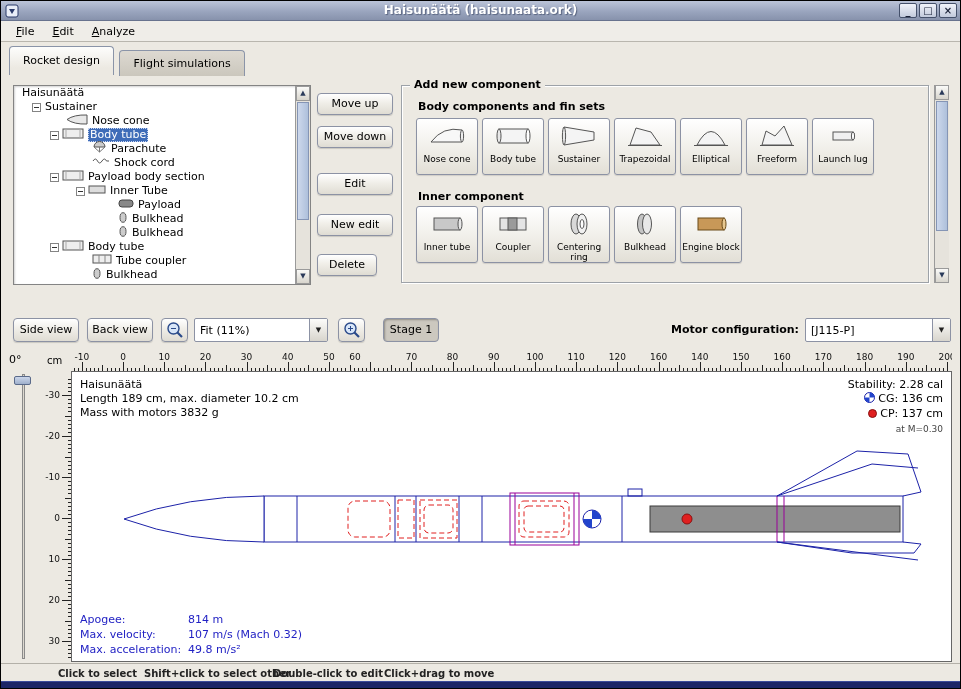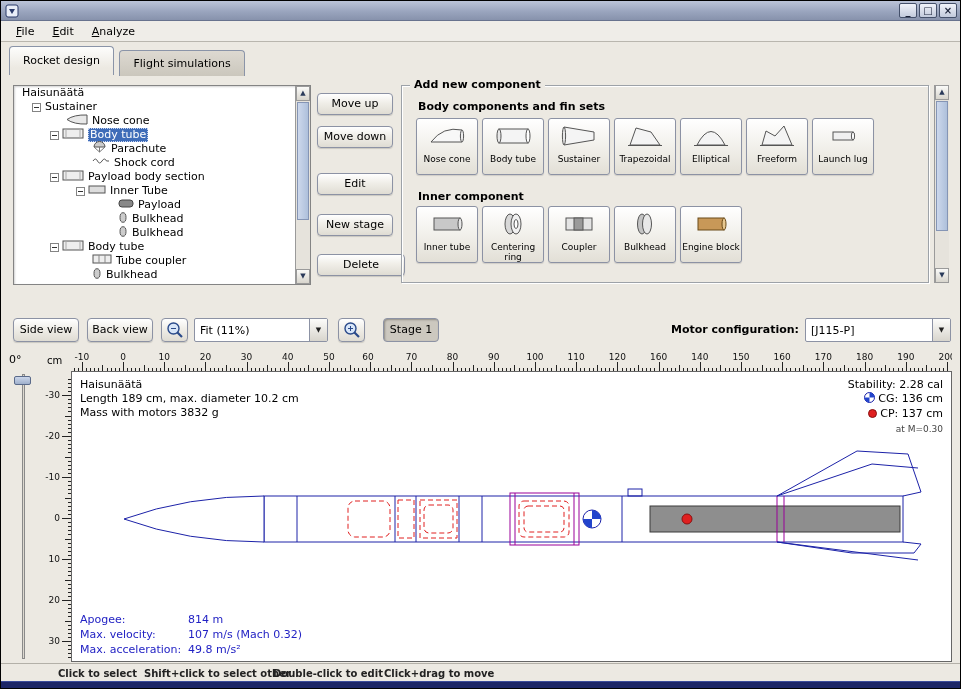--- a/index.html
+++ b/index.html
@@ -112,20 +112,21 @@
 
 <div class="window">
 
   <div class="titlebar">
     <span class="win-icon">
       <svg width="14" height="14">
           <rect x="1" y="1" width="12" height="12" rx="2" fill="#E9EEF8" stroke="#2A3A6A"></rect>
           <path d="M4 5 L10 5 L7 10 Z" fill="#2A3A6A"></path>
         </svg>
     </span>
+    <div class="title-text">Haisunäätä (haisunaata.ork)</div>
     <div class="win-btns">
       <div class="wbtn">_</div>
       <div class="wbtn">□</div>
       <div class="wbtn">×</div>
     </div>
   </div>
 
   <div class="menubar">
     <span class="menu-item">File</span>
     <span class="menu-item">Edit</span>
@@ -233,22 +234,22 @@
     <div class="sb">
       <div class="sb-btn sb-up">▲</div>
       <div class="sb-thumb" style="top:16px; height:118px;"></div>
       <div class="sb-btn sb-down">▼</div>
     </div>
   </div>
 
   <div class="btn" style="left:316px; top:92px;  width:76px;">Move up</div>
   <div class="btn" style="left:316px; top:125px; width:76px;">Move down</div>
   <div class="btn" style="left:316px; top:172px; width:76px;">Edit</div>
-  <div class="btn" style="left:316px; top:213px; width:76px;">New stage</div>
-  <div class="btn" style="left:316px; top:253px; width:88px;">Delete</div>
+  <div class="btn" style="left:316px; top:213px; width:76px;">New edit</div>
+  <div class="btn" style="left:316px; top:253px; width:60px;">Delete</div>
 
   <div class="add-wrap">
     <div class="add-group">
       <div class="add-title">Add new component</div>
       <div class="sec-label" style="top:14px;">Body components and fin sets</div>
       <div class="comp-row" style="top:32px;">
         <div class="comp-btn">
           <span><svg width="36" height="26">
                 <path d="M2 19 Q14 3 33 7 L33 19 Z" fill="#F8F8F8" stroke="#555"></path>
                 <ellipse cx="33" cy="13" rx="1.6" ry="6" fill="#EEE" stroke="#555"></ellipse>
@@ -303,32 +304,32 @@
       <div class="comp-row" style="top:120px;">
         <div class="comp-btn">
           <span><svg width="36" height="26">
                 <rect x="5" y="7" width="26" height="12" fill="#C8C8C8" stroke="#555"></rect>
                 <ellipse cx="31" cy="13" rx="2" ry="6" fill="#E8E8E8" stroke="#555"></ellipse>
               </svg></span>
           <span class="comp-label">Inner tube</span>
         </div>
         <div class="comp-btn">
           <span><svg width="36" height="26">
+                <rect x="5" y="7" width="26" height="12" fill="#E4E4E4" stroke="#555"></rect>
+                <rect x="13" y="7" width="9" height="12" fill="#9A9A9A" stroke="#555"></rect>
+              </svg></span>
+          <span class="comp-label">Coupler</span>
+        </div>
+        <div class="comp-btn">
+          <span><svg width="36" height="26">
                 <ellipse cx="15" cy="13" rx="5" ry="10" fill="#D8D8D8" stroke="#555"></ellipse>
                 <ellipse cx="21" cy="13" rx="5" ry="10" fill="#F0F0F0" stroke="#555"></ellipse>
                 <ellipse cx="21" cy="13" rx="2" ry="4.5" fill="#FFF" stroke="#555"></ellipse>
               </svg></span>
           <span class="comp-label">Centering ring</span>
-        </div>
-        <div class="comp-btn">
-          <span><svg width="36" height="26">
-                <rect x="5" y="7" width="26" height="12" fill="#E4E4E4" stroke="#555"></rect>
-                <rect x="13" y="7" width="9" height="12" fill="#9A9A9A" stroke="#555"></rect>
-              </svg></span>
-          <span class="comp-label">Coupler</span>
         </div>
         <div class="comp-btn">
           <span><svg width="36" height="26">
                 <ellipse cx="15" cy="13" rx="4.5" ry="10" fill="#C4C4C4" stroke="#555"></ellipse>
                 <ellipse cx="20" cy="13" rx="4.5" ry="10" fill="#E8E8E8" stroke="#555"></ellipse>
               </svg></span>
           <span class="comp-label">Bulkhead</span>
         </div>
         <div class="comp-btn">
           <span><svg width="36" height="26">
@@ -450,21 +451,21 @@
       <i class="ht c" style="left: 262.12px;"></i>
       <i class="ht c" style="left: 266.24px;"></i>
       <i class="ht c" style="left: 270.36px;"></i>
       <i class="ht c" style="left: 274.48px;"></i>
       <i class="ht b" style="left: 278.6px;"></i>
       <i class="ht c" style="left: 282.72px;"></i>
       <i class="ht c" style="left: 286.84px;"></i>
       <i class="ht c" style="left: 290.96px;"></i>
       <i class="ht c" style="left: 295.08px;"></i>
       <i class="ht a" style="left: 299.2px;"></i>
-      <b class="hl" style="left: 297px;">60</b>
+      <b class="hl" style="left: 284px;">60</b>
       <i class="ht c" style="left: 303.32px;"></i>
       <i class="ht c" style="left: 307.44px;"></i>
       <i class="ht c" style="left: 311.56px;"></i>
       <i class="ht c" style="left: 315.68px;"></i>
       <i class="ht b" style="left: 319.8px;"></i>
       <i class="ht c" style="left: 323.92px;"></i>
       <i class="ht c" style="left: 328.04px;"></i>
       <i class="ht c" style="left: 332.16px;"></i>
       <i class="ht c" style="left: 336.28px;"></i>
       <i class="ht a" style="left: 340.4px;"></i>

